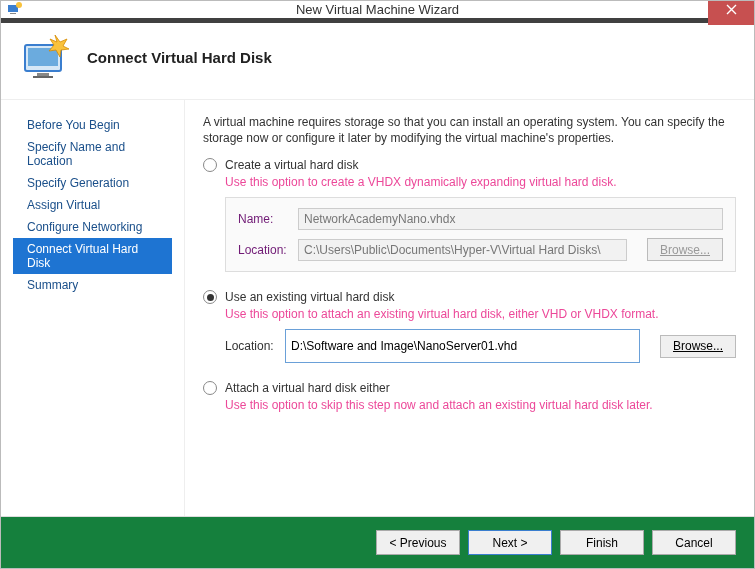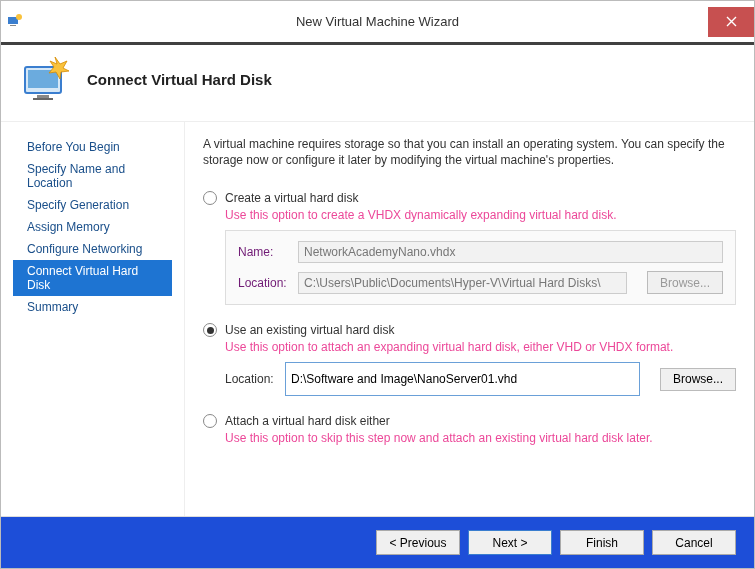--- a/index.html
+++ b/index.html
@@ -1,58 +1,58 @@
 <!DOCTYPE html>
 <html><head>
 <meta charset="utf-8">
 <style>
 * { box-sizing: border-box; margin: 0; padding: 0; font-family: "Segoe UI", Tahoma, sans-serif; }
 body { background: #fff; width: 755px; height: 569px; overflow: hidden; border: 1px solid #bbb; position: relative; }
 
-.titlebar { height: 44px; background: #fff; border-bottom: 3px solid #404040; display: flex; align-items: center; position: relative; }
+.titlebar { height: 22px; background: #fff; border-bottom: 5px solid #404040; display: flex; align-items: center; position: relative; }
 .titlebar .icon-left { margin-left: 6px; width: 16px; height: 16px; }
 .titlebar .title { position:absolute; left:50%; transform:translateX(-50%); font-size: 13px; color: #333; }
 .titlebar .close { margin-left: auto; width: 46px; height: 30px; background: #c75050; color: #fff; display: flex; align-items: center; justify-content: center; font-size: 14px; cursor: pointer; }
 
 .header { display: flex; align-items: center; padding: 10px 18px 18px 18px; border-bottom: 1px solid #eee; }
 .header .monitor-icon { width: 56px; height: 48px; margin-right: 12px; }
 .header h1 { font-size: 15px; font-weight: bold; color: #222; }
 
 .body { display: flex; height: 430px; }
 .sidebar { width: 183px; padding: 14px 12px; font-size: 12px; }
 .sidebar .step { padding: 4px 14px; color: #1a4f8a; cursor: pointer; }
 .sidebar .step.active { background: #1e74d2; color: #fff; }
 
 .content { flex: 1; padding: 14px 18px 8px 18px; font-size: 12px; color: #333; border-left: 1px solid #eee; display: flex; flex-direction: column; }
-.content .intro { margin-bottom: 23px; line-height: 1.35; }
+.content .intro { margin-bottom: 12px; line-height: 1.35; }
 
 .option { margin-bottom: 18px; }
 .opt-head { display: flex; align-items: center; margin-bottom: 3px; }
 .radio { width: 14px; height: 14px; border: 1px solid #888; border-radius: 50%; margin-right: 8px; display: inline-flex; align-items: center; justify-content: center; background:#fff; }
 .radio.checked::after { content:""; width:7px; height:7px; background:#333; border-radius:50%; }
 .opt-label { font-size: 12px; }
 .opt-desc { margin-left: 22px; margin-bottom: 8px; font-size: 12px; color: #ec4899; }
 
 .fieldbox { margin-left: 22px; border: 1px solid #ddd; padding: 10px 12px; background: #fafafa; }
 .row { display:flex; align-items:center; margin-bottom:8px; }
 .row:last-child { margin-bottom:0; }
 .row .lbl { width:60px; color:#701a75; font-size:12px; }
 .row input[type=text] { flex:1; height:22px; border:1px solid #ccc; padding:0 5px; font-size:12px; background:#fff; }
 .row input[disabled] { background:#f2f2f2; color:#777; }
 .row .unit { margin-left:8px; color:#888; font-size:12px; }
-button.browse { width:76px; height:23px; font-size:12px; margin-left:20px; background:#f0f0f0; border:1px solid #bbb; cursor:pointer; }
+button.browse { width:76px; height:23px; font-size:12px; margin-left:20px; background:#f0f0f0; border:1px solid #bbb; cursor:pointer;text-decoration:underline; }
 button.browse[disabled] { color:#999; cursor:default; }
 
 .size-input { width:70px !important; flex:none !important; text-align:right; }
 
 .fieldrow { margin-left: 22px; display:flex; align-items:center; }
 .fieldrow .lbl { width:60px; font-size:12px; }
 .fieldrow input { flex:1; height:14px; border:1px solid #6aa0d8; padding:16px 5px; font-size:12px; }
 
-.footer { position:absolute; bottom:0; left:0; right:0; height:52px; border-top:1px solid #ddd; display:flex; align-items:center; justify-content:flex-end; padding:0 18px; gap:8px; background:#1d4ed8; }
+.footer { position:absolute; bottom:0; left:0; right:0; height:52px; border-top:1px solid #ddd; display:flex; align-items:center; justify-content:flex-end; padding:0 18px; gap:8px; background:#15803d; }
 .footer button { width:84px; height:25px; font-size:12px; background:#f0f0f0; border:1px solid #aaa; cursor:pointer; }
 .footer button.primary { border:1px solid #3a7ecf; }
 </style>
 </head>
 <body>
 
 <div class="titlebar">
   <span class="icon-left">
     <svg viewBox="0 0 16 16">
         <rect x="1" y="3" width="10" height="7" fill="#3a7ecf"></rect>
@@ -79,21 +79,21 @@
     </svg>
   </span>
   <h1>Connect Virtual Hard Disk</h1>
 </div>
 
 <div class="body">
   <div class="sidebar">
     <div class="step"><span>Before You Begin</span></div>
     <div class="step"><span>Specify Name and Location</span></div>
     <div class="step"><span>Specify Generation</span></div>
-    <div class="step"><span>Assign Memory</span></div>
+    <div class="step"><span>Assign Virtual</span></div>
     <div class="step"><span>Configure Networking</span></div>
     <div class="step active"><span>Connect Virtual Hard Disk</span></div>
     <div class="step"><span>Summary</span></div>
   </div>
 
   <div class="content">
     <div class="intro">A virtual machine requires storage so that you can install an operating system. You can specify the storage now or configure it later by modifying the virtual machine's properties.</div>
 
     <div class="option">
       <div class="opt-head">
@@ -112,21 +112,21 @@
           <button class="browse" disabled="">Browse...</button>
         </div>
       </div>
     </div>
 
     <div class="option">
       <div class="opt-head">
         <span class="radio checked"></span>
         <span class="opt-label">Use an existing virtual hard disk</span>
       </div>
-      <div class="opt-desc">Use this option to attach an expanding virtual hard disk, either VHD or VHDX format.</div>
+      <div class="opt-desc">Use this option to attach an existing virtual hard disk, either VHD or VHDX format.</div>
       <div class="fieldrow">
         <span class="lbl">Location:</span>
         <input type="text" value="D:\Software and Image\NanoServer01.vhd" style="">
         <button class="browse">Browse...</button>
       </div>
     </div>
 
     <div class="option" style="margin-bottom:6px;">
       <div class="opt-head">
         <span class="radio"></span>

